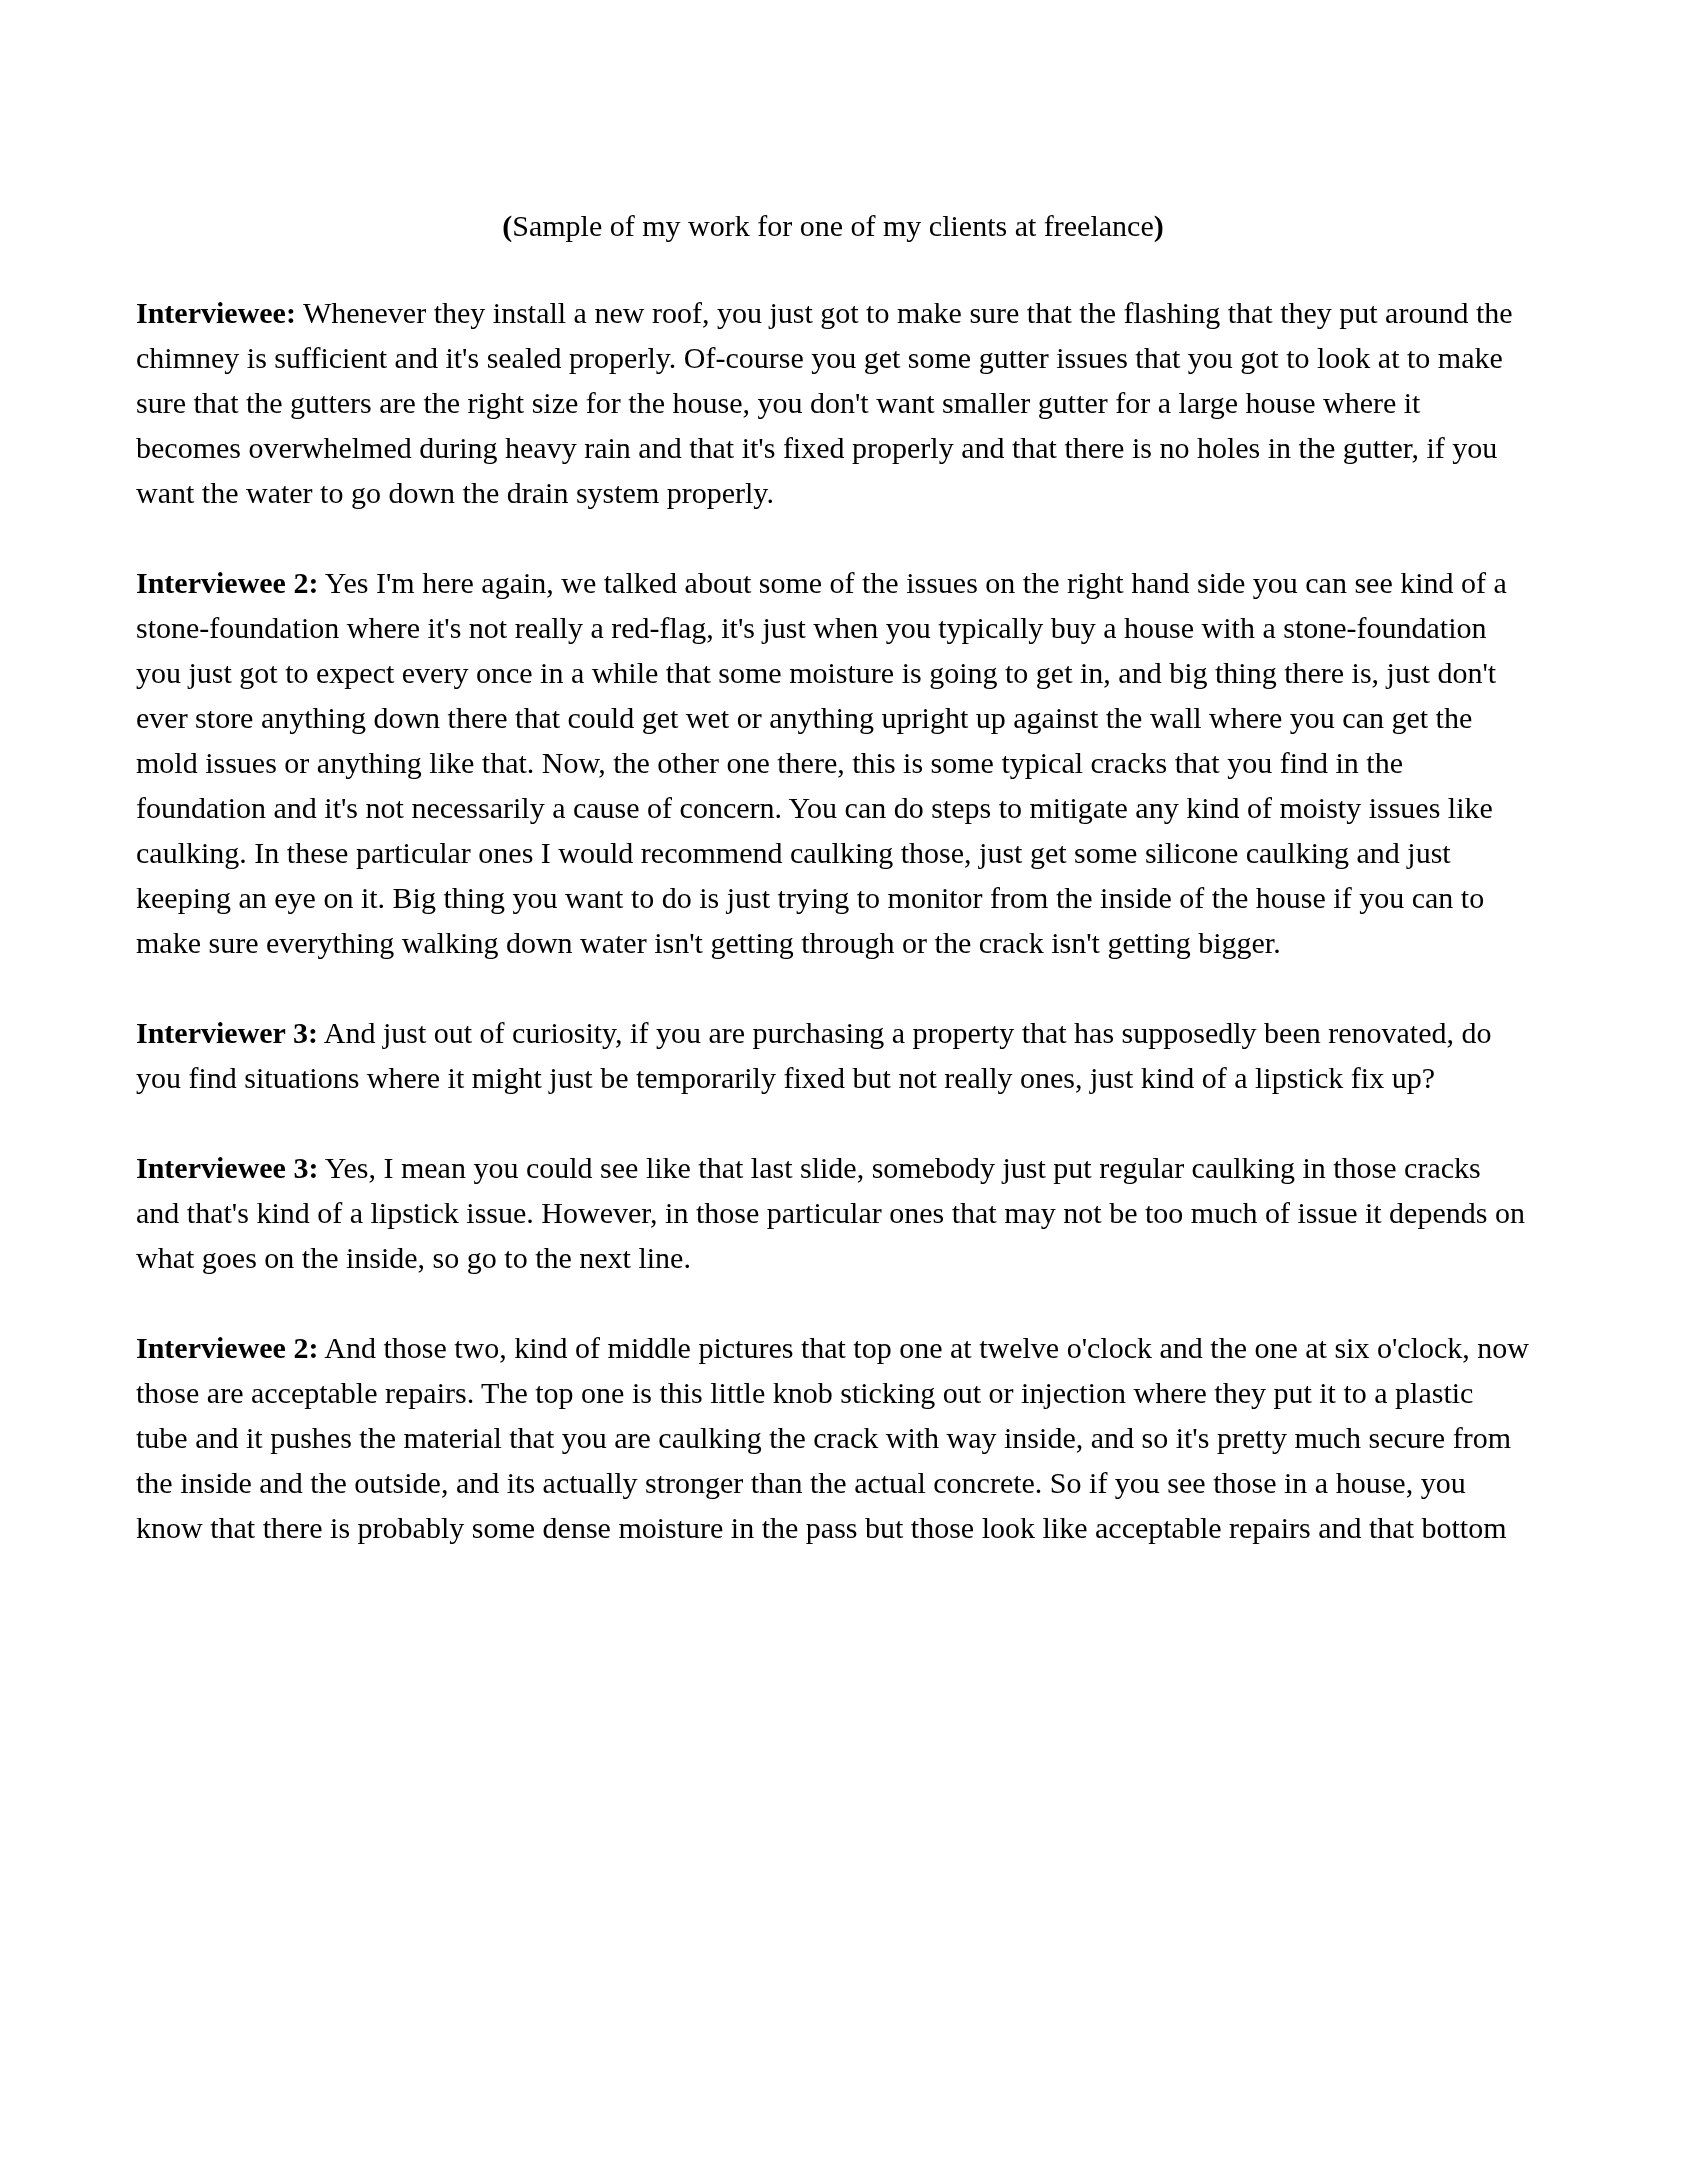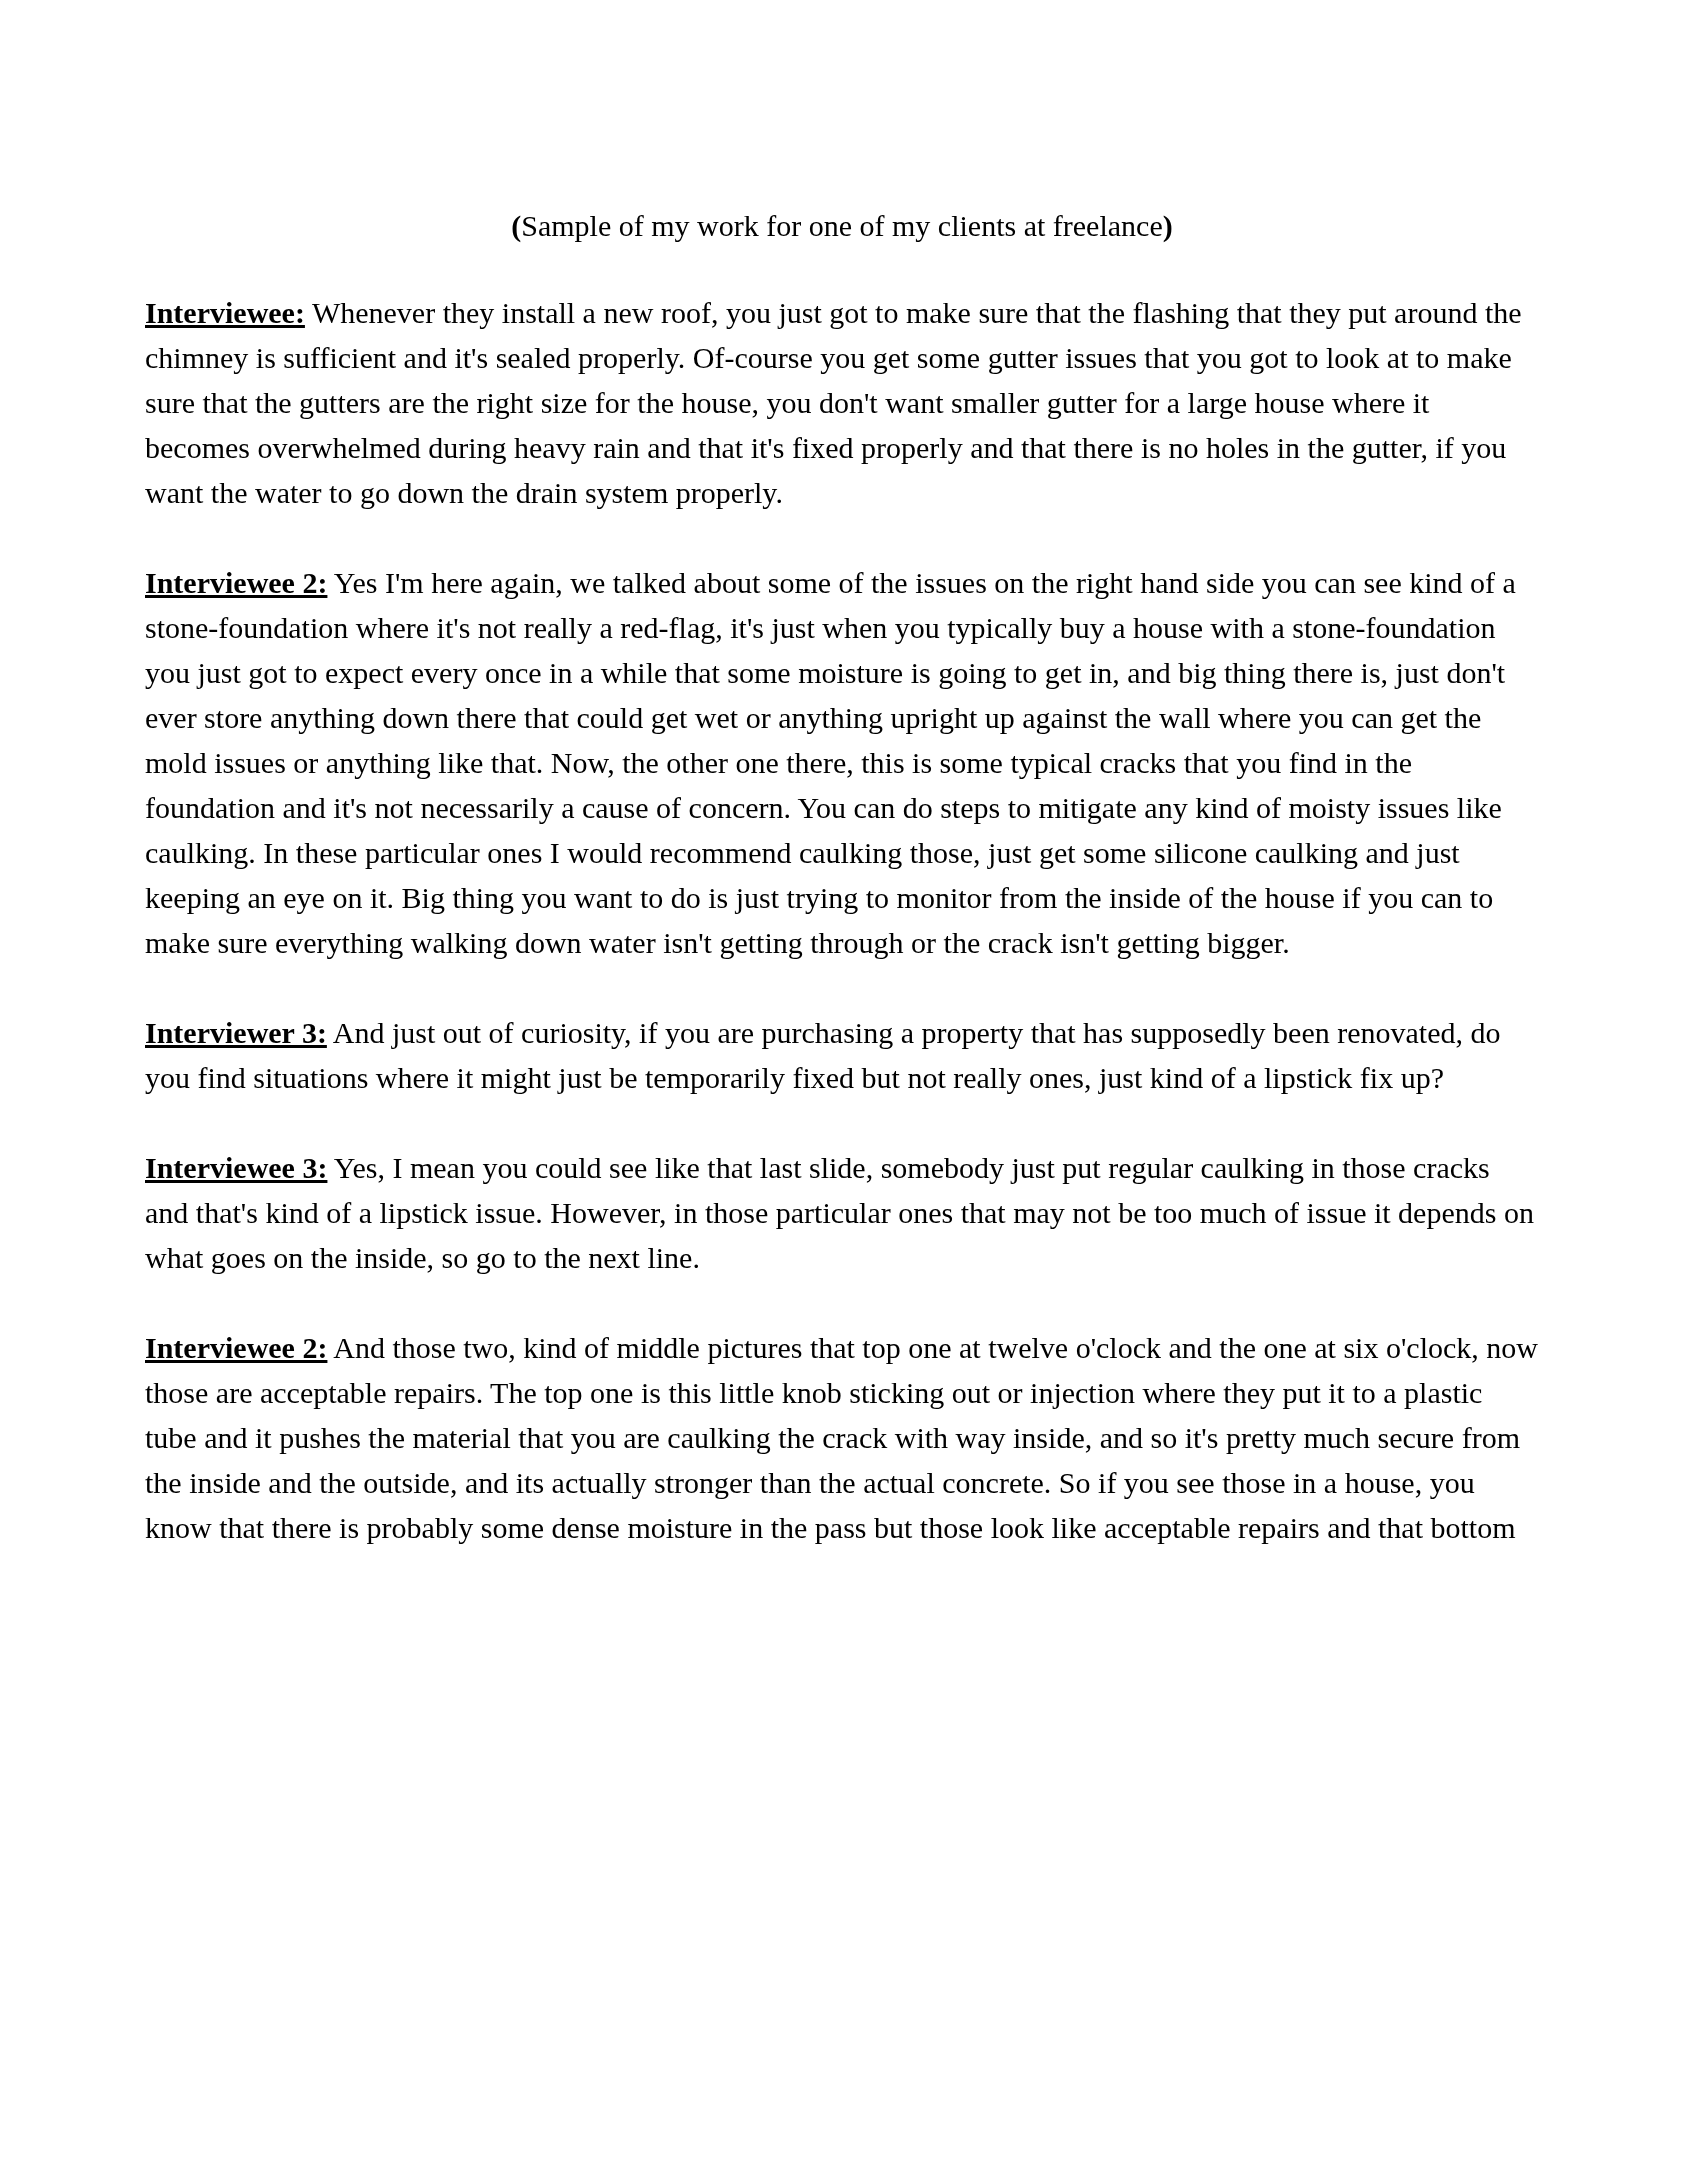--- a/index.html
+++ b/index.html
@@ -12,21 +12,21 @@
     width: 1683px;
     height: 2178px;
     background: #ffffff;
     overflow: hidden;
     font-family: "Liberation Serif", "DejaVu Serif", serif;
     color: #000000;
   }
   .content {
     position: absolute;
     top: 203px;
-    left: 145px;
+    left: 136px;
     width: 1394px;
   }
   .doc-title {
     font-size: 30px;
     line-height: 45px;
     text-align: center;
     margin: 0 0 42px 0;
     white-space: nowrap;
   }
   .doc-title .paren {
@@ -35,21 +35,20 @@
   p.para {
     font-size: 30px;
     line-height: 45px;
     margin: 0 0 45px 0;
     text-align: left;
   }
   p.para.extra-gap-after {
   }
   .speaker {
     font-weight: bold;
-    text-decoration: underline;
   }
 </style>
 </head>
 <body>
 
 <div class="page">
   <div class="content">
 
     <div class="doc-title"><span class="paren">(</span><span>Sample of my work for one of my clients at freelance</span><span class="paren">)</span></div>
 

